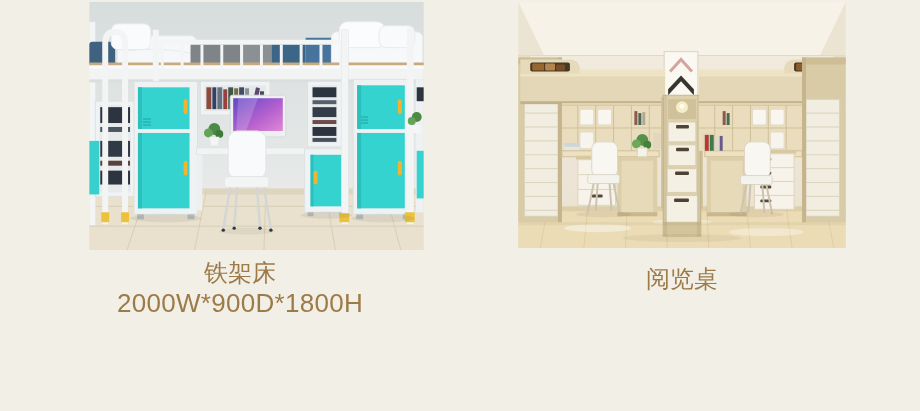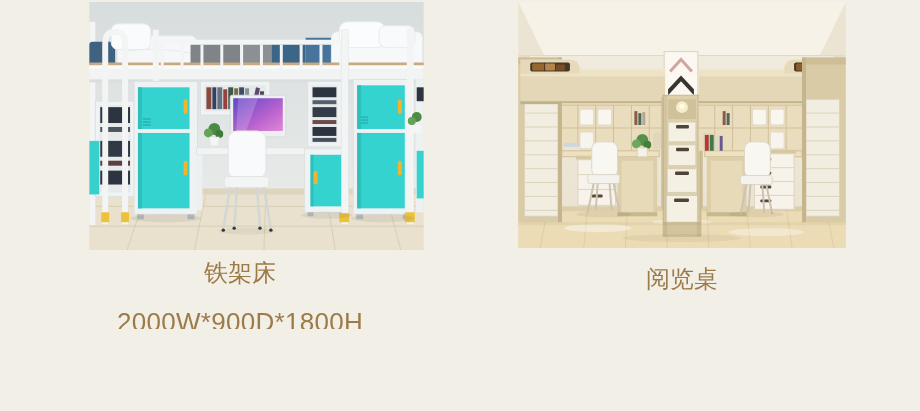--- a/index.html
+++ b/index.html
@@ -8,21 +8,21 @@
     overflow:hidden;font-family:"Liberation Sans", sans-serif;border-radius:22px;
   }
   .photo{position:absolute;top:2px;overflow:hidden;}
   .photo-left{left:88px;width:337px;height:248px;}
   .photo-right{left:517px;width:330px;height:246px;}
   .photo svg{display:block;}
   .caption{position:absolute;text-align:center;color:#9d7b49;}
   .caption-left{left:75px;top:258px;width:330px;}
   .caption-right{left:517px;top:264px;width:330px;}
   .cap-title{font-size:24px;line-height:30px;}
-  .cap-spec{font-size:26px;line-height:30px;letter-spacing:0.3px;margin-top:19px;}
+  .cap-spec{font-size:26px;line-height:30px;letter-spacing:0.3px;}
   .caption-right .cap-spec{font-size:24px;}
   .divider{
     position:absolute;left:43px;top:375px;width:835px;height:0;
     border-top:2px dashed #cbc6ba;
   }
 </style>
 </head>
 <body>
 
 <div class="stage">

